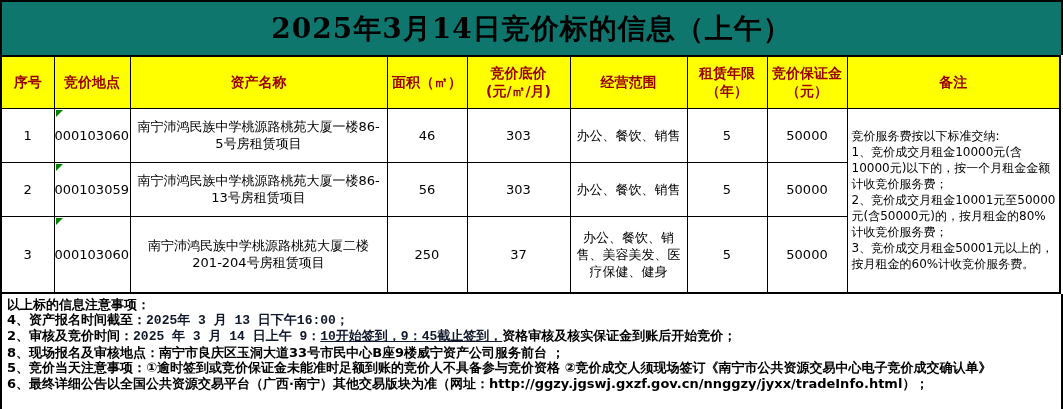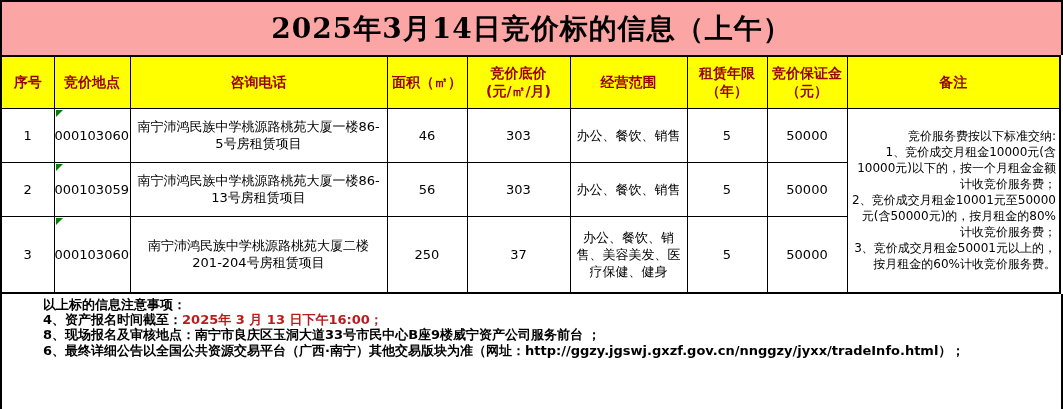--- a/index.html
+++ b/index.html
@@ -7,21 +7,21 @@
   body {
     width: 1063px; height: 409px;
     font-family: "DejaVu Sans", sans-serif;
     position: relative; overflow: hidden;
   }
   .sheet { position: absolute; top: 0; left: 0; width: 1063px; }
 
   
   .title-bar {
     height: 55px;
-    background: #fca5a5;
+    background: #0f766e;
     border: 2px solid #000;
     border-bottom: none;
     display: flex; align-items: center; justify-content: center;
     font-family: "DejaVu Serif", serif;
     font-size: 28px; font-weight: bold; color: #000;
     letter-spacing: 1px;
   }
 
   
   table {
@@ -55,41 +55,41 @@
   td.name { padding: 4px 4px; }
   td.scope { padding: 12px 3px; }
   td.code-cell { position: relative; }
   .tri {
     position: absolute; top: 1px; left: 1px;
     width: 0; height: 0;
     border-top: 7px solid #008000;
     border-right: 7px solid transparent;
   }
   td.remark {
-    text-align: right; vertical-align: middle;
+    text-align: left; vertical-align: middle;
     font-size: 12px; line-height: 16px;
     padding: 2px 3px 2px 4px;
     white-space: pre-line;
     margin-top: 24px;
   }
 
   
   .notes {
     border: 2px solid #000;
     border-top: none;
     height: 130px;
     padding: 3px 0 0 5px;
     font-size: 13px; font-weight: bold;
     line-height: 15.4px;
     color: #000;
     overflow: hidden;
     white-space: nowrap;
   }
-  .nline { white-space: nowrap; margin-left: 36px; }
-  .red { color: #b91c1c; }
+  .nline { white-space: nowrap; }
+  .red { color: #0f172a; font-family: Liberation Mono, monospace; }
   .u { text-decoration: underline; }
 </style>
 </head>
 <body>
 
 <div class="sheet">
 
   <div class="title-bar">2025年3月14日竞价标的信息（上午）</div>
 
   <table>
@@ -101,21 +101,21 @@
         <col style="width:103px">
         <col style="width:117px">
       <col style="width:80px">
         <col style="width:80px">
         <col style="width:213px">
     </colgroup>
     <thead>
       <tr>
         <th>序号</th>
         <th>竞价地点</th>
-        <th>咨询电话</th>
+        <th>资产名称</th>
         <th>面积（㎡）</th>
         <th>竞价底价
 (元/㎡/月)</th>
         <th>经营范围</th>
         <th>租赁年限
 （年）</th>
         <th>竞价保证金
 （元）</th>
         <th>备注</th>
       </tr>
@@ -163,17 +163,19 @@
         <td class="scope">办公、餐饮、销售、美容美发、医疗保健、健身</td>
         <td>5</td>
         <td>50000</td>
       </tr>
     </tbody>
   </table>
 
   <div class="notes">
     <div class="nline">以上标的信息注意事项：</div>
     <div class="nline"><span>4、资产报名时间截至：</span><span class="red">2025年 3 月 13 日下午16:00；</span></div>
+    <div class="nline"><span>2、审核及竞价时间：</span><span class="red">2025 年 3 月 14 日上午 9：</span><span class="red u">10开始签到，9：45截止签到，</span><span>资格审核及核实保证金到账后开始竞价；</span></div>
     <div class="nline">8、现场报名及审核地点：南宁市良庆区玉洞大道33号市民中心B座9楼威宁资产公司服务前台 ；</div>
+    <div class="nline">5、竞价当天注意事项：①逾时签到或竞价保证金未能准时足额到账的竞价人不具备参与竞价资格 ②竞价成交人须现场签订《南宁市公共资源交易中心电子竞价成交确认单》</div>
     <div class="nline">6、最终详细公告以全国公共资源交易平台（广西·南宁）其他交易版块为准（网址：http://ggzy.jgswj.gxzf.gov.cn/nnggzy/jyxx/tradeInfo.html）；</div>
   </div>
 
 </div>
 
 </body></html>

